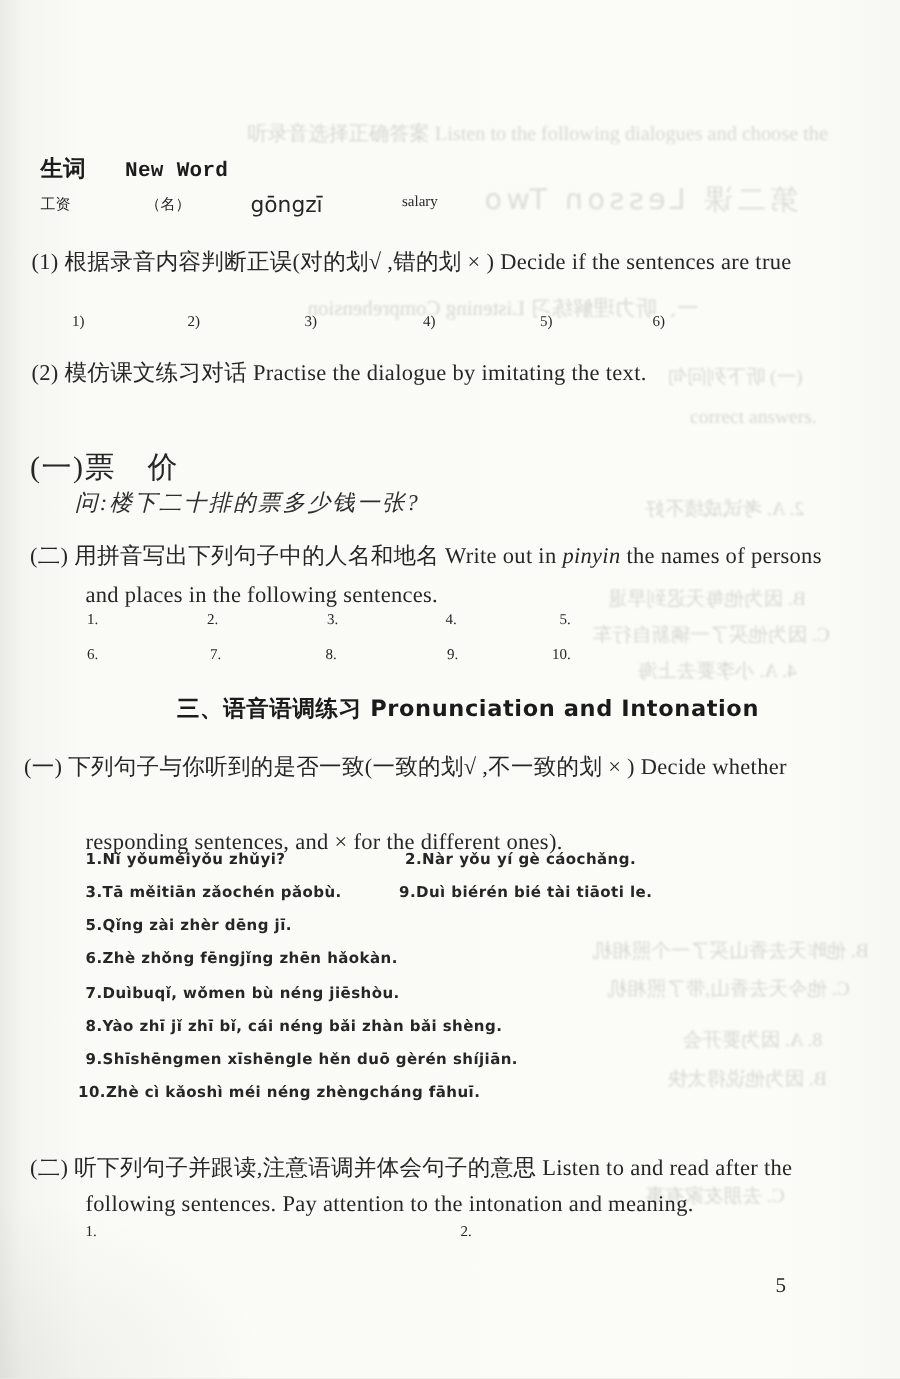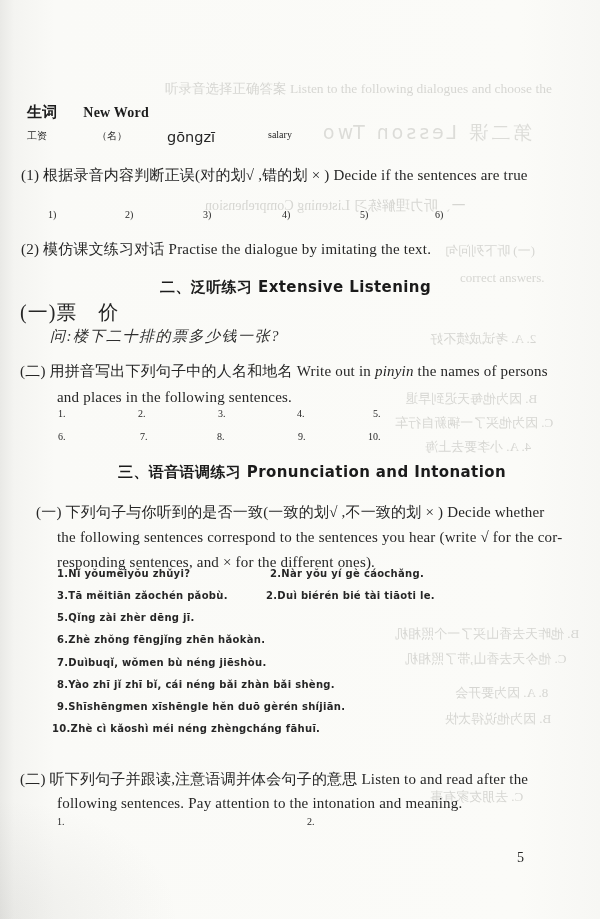--- a/index.html
+++ b/index.html
@@ -15,21 +15,21 @@
     font-family:"Liberation Serif","DejaVu Serif",serif;
   }
   .page::after{ 
     content:"";position:absolute;left:0;bottom:0;width:180px;height:120px;
     background:radial-gradient(ellipse at 0% 100%, rgba(120,120,115,.10), rgba(0,0,0,0) 70%);
     pointer-events:none;
   }
   .line{position:absolute;white-space:nowrap;font-size:15px;line-height:1.25;letter-spacing:.2px;}
   .title{font-family:"DejaVu Sans","Liberation Sans",sans-serif;font-weight:bold;font-size:17px;letter-spacing:5px;color:#1c1c1c;}
   .zh-bold{font-family:"DejaVu Sans","Liberation Sans",sans-serif;font-weight:bold;font-size:15px;color:#1c1c1c;}
-  .en-bold{font-family:Liberation Serif, serif;font-weight:bold;font-size:14px;color:#1c1c1c;}
+  .en-bold{font-family:Liberation Mono, monospace;font-weight:bold;font-size:14px;color:#1c1c1c;}
   .sans{font-family:"DejaVu Sans","Liberation Sans",sans-serif;}
   .header-line{font-family:"DejaVu Sans","Liberation Sans",sans-serif;font-weight:bold;font-size:15px;color:#1b1b1b;letter-spacing:.4px;}
   .part-label{font-size:20px;letter-spacing:1px;}
   .kai{font-style:italic;font-size:15px;letter-spacing:1.5px;color:#2e2e2e;}
   .pinyin{font-family:"DejaVu Sans","Liberation Sans",sans-serif;font-size:14.5px;letter-spacing:.3px;color:#262626;font-weight:bold;}
   .slot{position:absolute;font-size:10px;}
   .em{font-style:italic;}
   .pagenum{font-size:14px;}
   
   .ghost{position:absolute;white-space:nowrap;color:#b3b3ae;opacity:.5;
@@ -78,21 +78,20 @@
     <span class="slot" style="top:209px;left:48px">1)</span>
     <span class="slot" style="top:209px;left:125px">2)</span>
     <span class="slot" style="top:209px;left:203px">3)</span>
     <span class="slot" style="top:209px;left:282px">4)</span>
     <span class="slot" style="top:209px;left:360px">5)</span>
     <span class="slot" style="top:209px;left:435px">6)</span>
   </div>
 
   <div class="line" style="top:240px;left:21px">(2) 模仿课文练习对话 Practise the dialogue by imitating the text.</div>
 
-  <div class="line header-line" style="top:278px;left:160px">二、泛听练习 Extensive Listening</div>
 
   <div class="line part-label" style="top:300px;left:20px">(一)票　价</div>
   <div class="line kai" style="top:327px;left:50px">问:楼下二十排的票多少钱一张?</div>
 
   <div class="line" style="top:388px;left:57px">and places in the following sentences.</div>
   <div class="line" style="top:362px;left:20px">
     <span>(二) 用拼音写出下列句子中的人名和地名 Write out in</span>
     <span class="em">pinyin</span>
     <span>the names of persons</span>
   </div>
@@ -107,29 +106,28 @@
   <div>
     <span class="slot" style="top:431px;left:58px">6.</span>
     <span class="slot" style="top:431px;left:140px">7.</span>
     <span class="slot" style="top:431px;left:217px">8.</span>
     <span class="slot" style="top:431px;left:298px">9.</span>
     <span class="slot" style="top:431px;left:368px">10.</span>
   </div>
 
   <div class="line header-line" style="top:463px;left:118px">三、语音语调练习 Pronunciation and Intonation</div>
 
-  <div class="line" style="top:503px;left:36px">(一) 下列句子与你听到的是否一致(一致的划√ ,不一致的划 × ) Decide whether</div>
-  <div class="line" style="top:528px;left:57px">the following sentences correspond to the sentences you hear (write √ for the cor-</div>
+  <div class="line" style="top:503px;left:16px">(一) 下列句子与你听到的是否一致(一致的划√ ,不一致的划 × ) Decide whether</div>
   <div class="line" style="top:553px;left:57px">responding sentences, and × for the different ones).</div>
 
   <div>
     <span class="slot pinyin" style="top:568px;left:57px">1.Nǐ yǒuméiyǒu zhǔyi?</span>
     <span class="slot pinyin" style="top:568px;left:270px">2.Nàr yǒu yí gè cáochǎng.</span>
     <span class="slot pinyin" style="top:590px;left:57px">3.Tā měitiān zǎochén pǎobù.</span>
-    <span class="slot pinyin" style="top:590px;left:266px">2.Duì biérén bié tài tiāoti le.</span>
+    <span class="slot pinyin" style="top:590px;left:266px">9.Duì biérén bié tài tiāoti le.</span>
     <span class="slot pinyin" style="top:612px;left:57px">5.Qǐng zài zhèr dēng jī.</span>
     <span class="slot pinyin" style="top:634px;left:57px">6.Zhè zhǒng fēngjǐng zhēn hǎokàn.</span>
     <span class="slot pinyin" style="top:657px;left:57px">7.Duìbuqǐ, wǒmen bù néng jiēshòu.</span>
     <span class="slot pinyin" style="top:679px;left:57px">8.Yào zhī jǐ zhī bǐ, cái néng bǎi zhàn bǎi shèng.</span>
     <span class="slot pinyin" style="top:701px;left:57px">9.Shīshēngmen xīshēngle hěn duō gèrén shíjiān.</span>
     <span class="slot pinyin" style="top:723px;left:52px">10.Zhè cì kǎoshì méi néng zhèngcháng fāhuī.</span>
   </div>
 
   <div class="line" style="top:770px;left:20px">(二) 听下列句子并跟读,注意语调并体会句子的意思 Listen to and read after the</div>
   <div class="line" style="top:794px;left:57px">following sentences. Pay attention to the intonation and meaning.</div>

